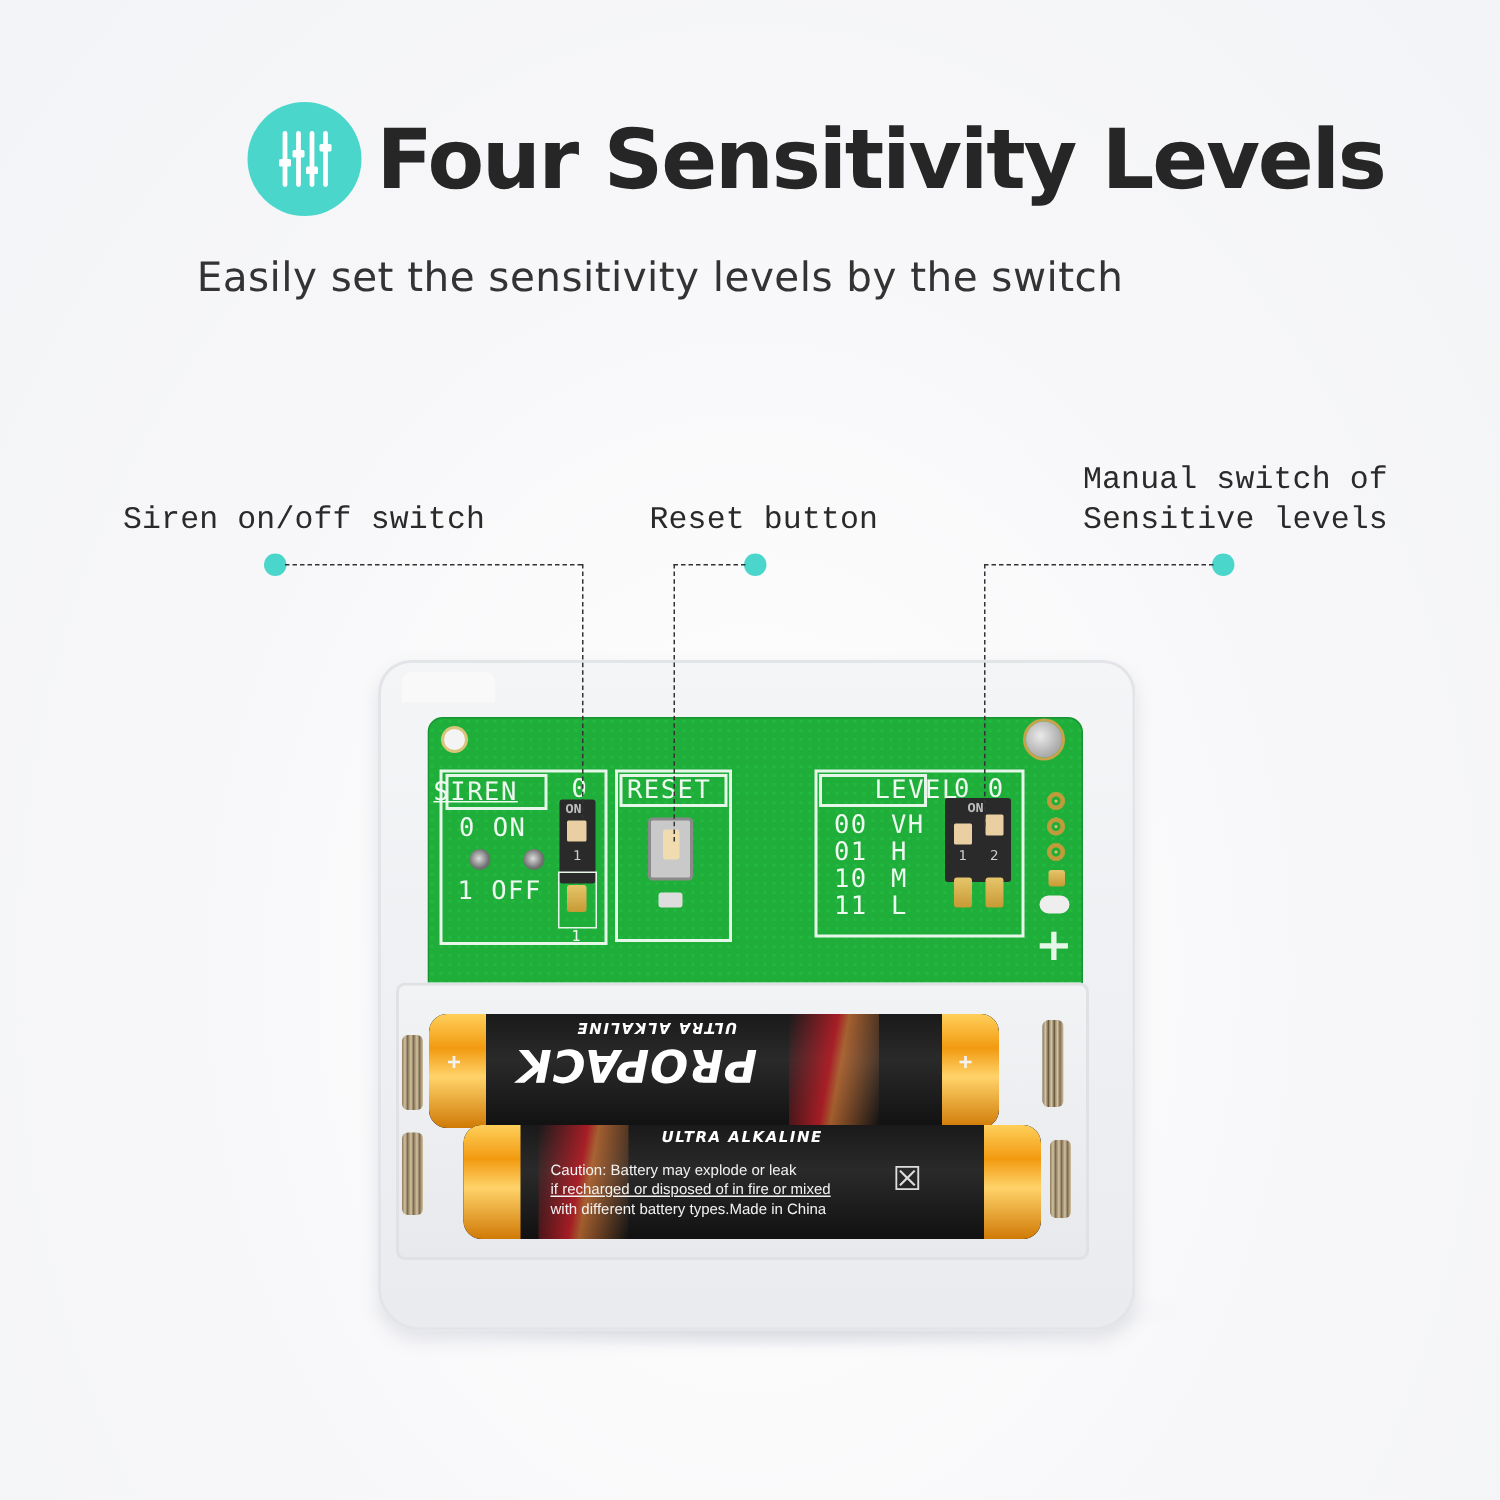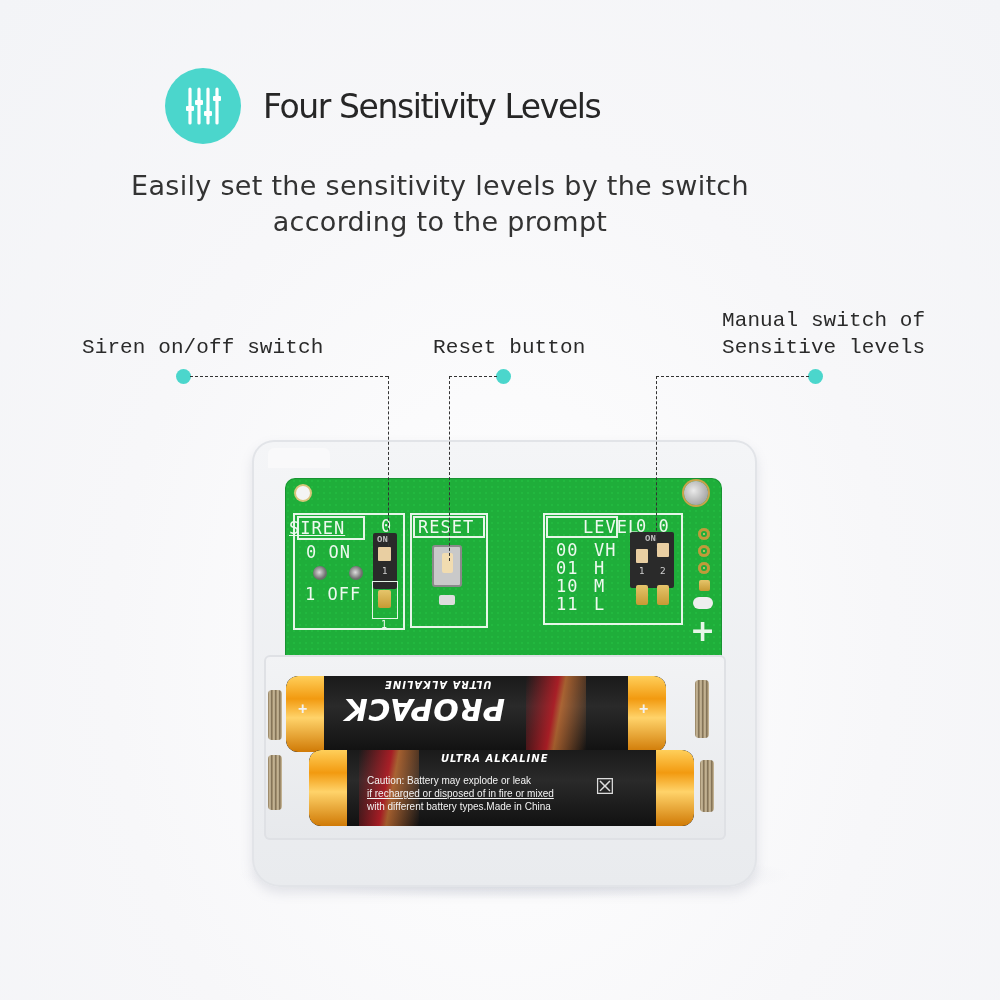--- a/index.html
+++ b/index.html
@@ -11,24 +11,24 @@
     color: #2b2b2b;
   }
   .header { position: absolute; left: 0; top: 0; width: 1000px; height: 260px; }
   .title-row { position: absolute; top: 68px; left: 165px; display: flex; align-items: center; }
   .title-icon {
     width: 76px; height: 76px; border-radius: 50%;
     background: var(--accent);
     display: flex; align-items: center; justify-content: center;
   }
   .title-text {
-    margin-left: 22px;
+    margin-left: 10px;
     font-family: "DejaVu Sans", sans-serif;
-    font-weight: normal;
-    font-size: 33px;
+    font-weight: bold;
+    font-size: 55px;
     letter-spacing: -1.4px;
     color: #262626;
   }
   .subtitle {
     position: absolute; top: 168px; left: 0; width: 880px; text-align: center;
     font-family: "DejaVu Sans", sans-serif;
     font-size: 27px; line-height: 36px; color: #333; font-weight: normal;
     letter-spacing: 0.3px;
   }
   .callout-label {
@@ -165,21 +165,20 @@
           <rect x="14" y="16" width="8" height="5" rx="1"></rect>
           <rect x="23" y="27" width="8" height="5" rx="1"></rect>
           <rect x="32" y="12" width="8" height="5" rx="1"></rect>
         </g>
       </svg>
     </div>
     <div class="title-text">Four Sensitivity Levels</div>
   </div>
   <div class="subtitle">
     <div>Easily set the sensitivity levels by the switch</div>
-    <div>according to the prompt</div>
   </div>
 </div>
 
 <div class="callout-label" style="left:82px; top:334px;">Siren on/off switch</div>
 <div class="callout-label" style="left:433px; top:334px;">Reset button</div>
 <div class="callout-label" style="left:722px; top:307px;">
   <div>Manual switch of</div>
   <div>Sensitive levels</div>
 </div>
 

